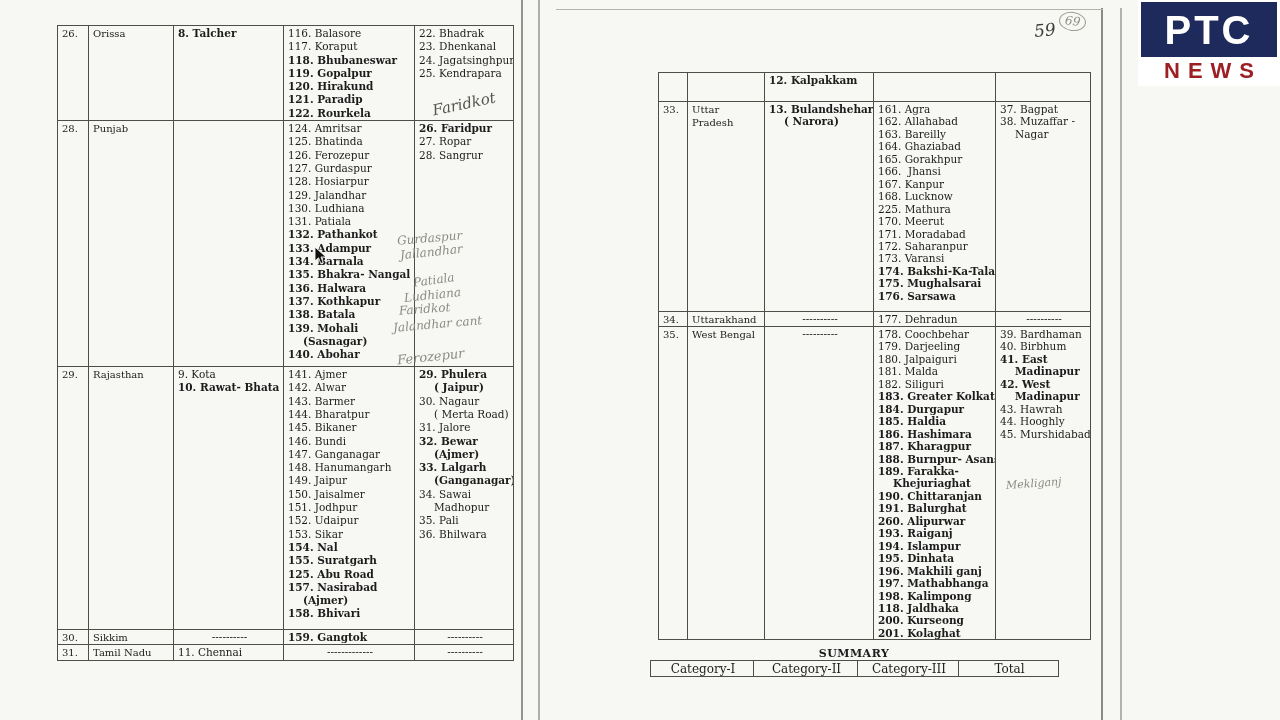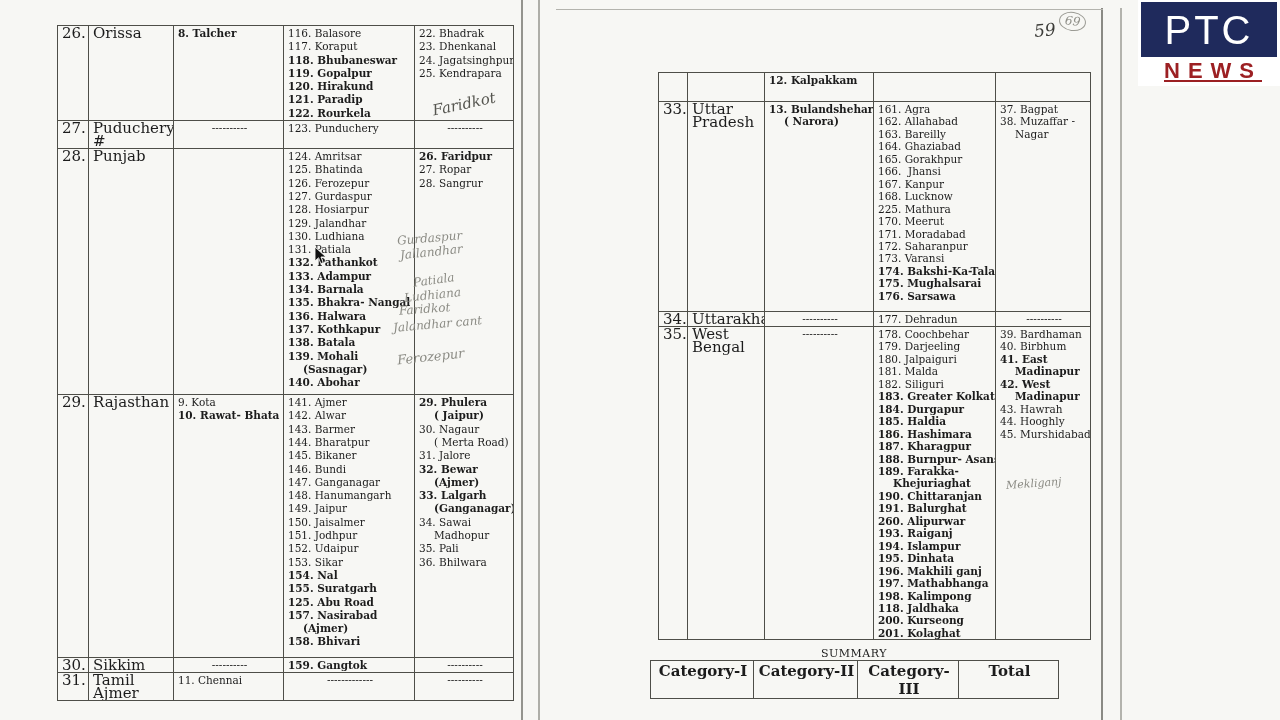--- a/index.html
+++ b/index.html
@@ -8,39 +8,39 @@
   
   table.doc{border-collapse:collapse;position:absolute;table-layout:fixed;}
   table.doc td{border:1px solid #4e4e48;vertical-align:top;padding:1px 2px 0 4px;overflow:hidden;}
   .left-tbl{left:57px;top:25px;width:456px;}
   .right-tbl{left:658px;top:72px;width:432px;}
   .ln{font-size:10.5px;white-space:pre;line-height:13.3px;}
   .right-tbl .ln{line-height:12.45px;}
   .ln.b{font-weight:bold;}
   .ln.c{text-align:center;}
   .ln.i{padding-left:15px;}
-  .sn,.state{font-size:15px;line-height:13px;}
+  .sn,.state{font-size:10px;line-height:13px;}
   
   .summary-title{position:absolute;left:650px;top:647px;width:408px;text-align:center;
-                 font-weight:normal;font-size:11px;letter-spacing:.5px;}
+                 font-weight:bold;font-size:11px;letter-spacing:.5px;}
   .summary-tbl{left:650px;top:660px;width:408px;}
-  .summary-tbl td{text-align:center;font-weight:bold;font-size:15px;padding:0 0 1px 0;vertical-align:middle;margin-left:21px;}
+  .summary-tbl td{text-align:center;font-weight:normal;font-size:12px;padding:0 0 1px 0;vertical-align:middle;margin-left:21px;}
   
   .vline,.hline{position:absolute;}
   .handw{position:absolute;font-style:italic;color:#8c8c85;white-space:nowrap;}
   .circled{border:1.5px solid #9a9a93;border-radius:50%;padding:1px 5px 2px 5px;}
   
   .logo{position:absolute;left:1138px;top:0;width:142px;height:86px;background:#ffffff;}
   .logo-box{position:absolute;left:3px;top:2px;right:3px;height:55px;background:#1f2a5c;
             display:flex;align-items:center;justify-content:center;}
-  .logo-top{color:#ffffff;font-family:"Liberation Sans",sans-serif;font-weight:normal;
+  .logo-top{color:#ffffff;font-family:"Liberation Sans",sans-serif;font-weight:bold;
             font-size:40px;letter-spacing:3px;line-height:1;}
   .logo-news{position:absolute;left:3px;top:57px;right:3px;bottom:2px;display:flex;align-items:center;
              justify-content:center;color:#9c2023;font-family:"Liberation Sans",sans-serif;
-             font-weight:bold;font-size:22px;letter-spacing:8px;text-indent:8px;line-height:1;text-decoration:underline;}
+             font-weight:bold;font-size:22px;letter-spacing:8px;text-indent:8px;line-height:1;}
   .cursor{position:absolute;left:314px;top:247px;}
 </style>
 </head>
 <body>
 
 <div class="canvas">
 
   <div class="vline" style="left:521px;top:0;width:2px;height:720px;background:#94948e;"></div>
   <div class="vline" style="left:538px;top:0;width:2px;height:720px;background:#aeaea8;"></div>
   <div class="vline" style="left:1101px;top:8px;width:2px;height:712px;background:#8a8a84;"></div>
@@ -69,33 +69,20 @@
             <div class="ln b">119. Gopalpur</div>
             <div class="ln b">120. Hirakund</div>
             <div class="ln b">121. Paradip</div>
             <div class="ln b">122. Rourkela</div>
           </td>
       <td>
             <div class="ln">22. Bhadrak</div>
             <div class="ln">23. Dhenkanal</div>
             <div class="ln">24. Jagatsinghpur</div>
             <div class="ln">25. Kendrapara</div>
-          </td>
-    </tr>
-    <tr style="height:14px">
-      <td class="sn">27.</td>
-      <td class="state">Puduchery #</td>
-      <td>
-            <div class="ln c">----------</div>
-          </td>
-      <td>
-            <div class="ln">123. Punduchery</div>
-          </td>
-      <td>
-            <div class="ln c">----------</div>
           </td>
     </tr>
     <tr style="height:246px">
       <td class="sn">28.</td>
       <td class="state">Punjab</td>
       <td></td>
       <td>
             <div class="ln">124. Amritsar</div>
             <div class="ln">125. Bhatinda</div>
             <div class="ln">126. Ferozepur</div>
@@ -173,21 +160,21 @@
           </td>
       <td>
             <div class="ln b">159. Gangtok</div>
           </td>
       <td>
             <div class="ln c">----------</div>
           </td>
     </tr>
     <tr style="height:14px">
       <td class="sn">31.</td>
-      <td class="state">Tamil Ajmer</td>
+      <td class="state">Tamil Nadu</td>
       <td>
             <div class="ln">11. Chennai</div>
           </td>
       <td>
             <div class="ln c">-------------</div>
           </td>
       <td>
             <div class="ln c">----------</div>
           </td>
     </tr>

